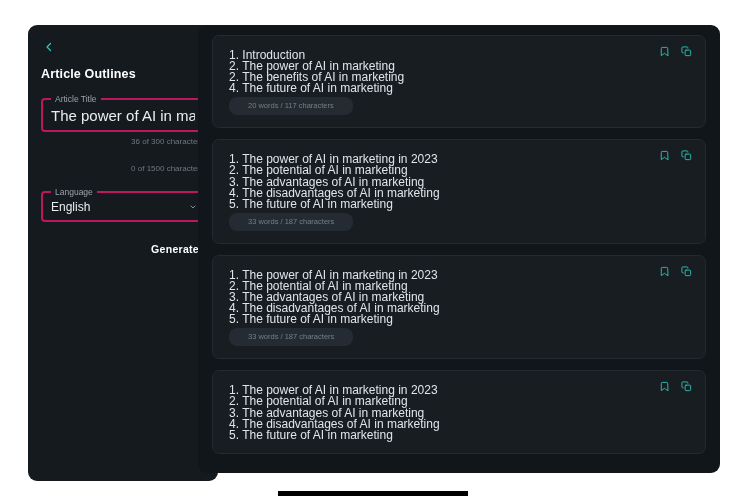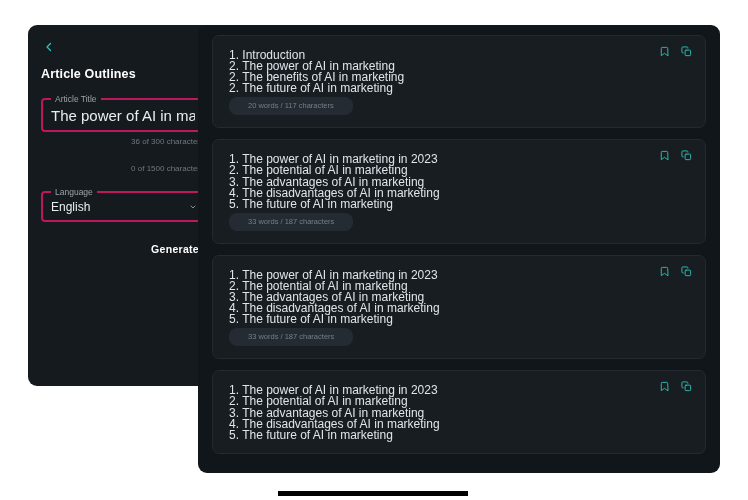--- a/index.html
+++ b/index.html
@@ -22,21 +22,21 @@
     height: 500px;
     background: #ffffff;
   }
 
   
   .form-panel {
     position: absolute;
     left: 28px;
     top: 25px;
     width: 164px;
-    height: 361px;
+    height: 456px;
     background: #151a1e;
     border-radius: 9px;
     padding: 0 13px;
     box-sizing: content-box;
     overflow: hidden;
   }
 
   .back-row {
     padding-top: 14px;
     height: 18px;
@@ -326,21 +326,21 @@
             <span class="icon-btn">
               <svg width="11" height="11" viewBox="0 0 24 24" fill="none" stroke="currentColor" stroke-width="2" stroke-linecap="round" stroke-linejoin="round">
                 <rect x="9" y="9" width="12" height="12" rx="2"></rect>
                 <path d="M5 15H4a2 2 0 0 1-2-2V4a2 2 0 0 1 2-2h9a2 2 0 0 1 2 2v1"></path>
               </svg>
             </span>
           </div><ul class="outline-list">
             <li>1. Introduction</li>
             <li>2. The power of AI in marketing</li>
             <li>2. The benefits of AI in marketing</li>
-            <li>2. The future of AI in marketing</li>
+            <li>4. The future of AI in marketing</li>
           </ul><div class="stats-badge">20 words / 117 characters</div></div>
         <div class="result-card"><div class="card-actions">
             <span class="icon-btn">
               <svg width="11" height="11" viewBox="0 0 24 24" fill="none" stroke="currentColor" stroke-width="2" stroke-linecap="round" stroke-linejoin="round">
                 <path d="M19 21l-7-5-7 5V5a2 2 0 0 1 2-2h10a2 2 0 0 1 2 2z"></path>
               </svg>
             </span>
             <span class="icon-btn">
               <svg width="11" height="11" viewBox="0 0 24 24" fill="none" stroke="currentColor" stroke-width="2" stroke-linecap="round" stroke-linejoin="round">
                 <rect x="9" y="9" width="12" height="12" rx="2"></rect>

